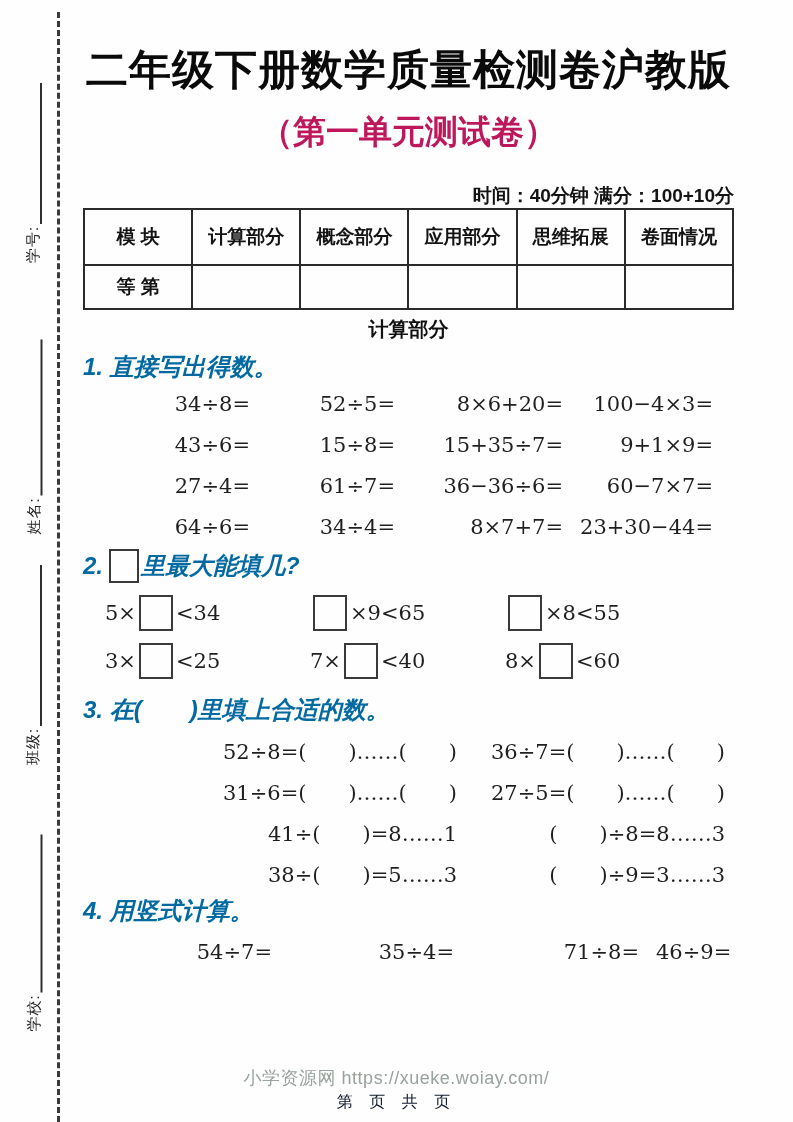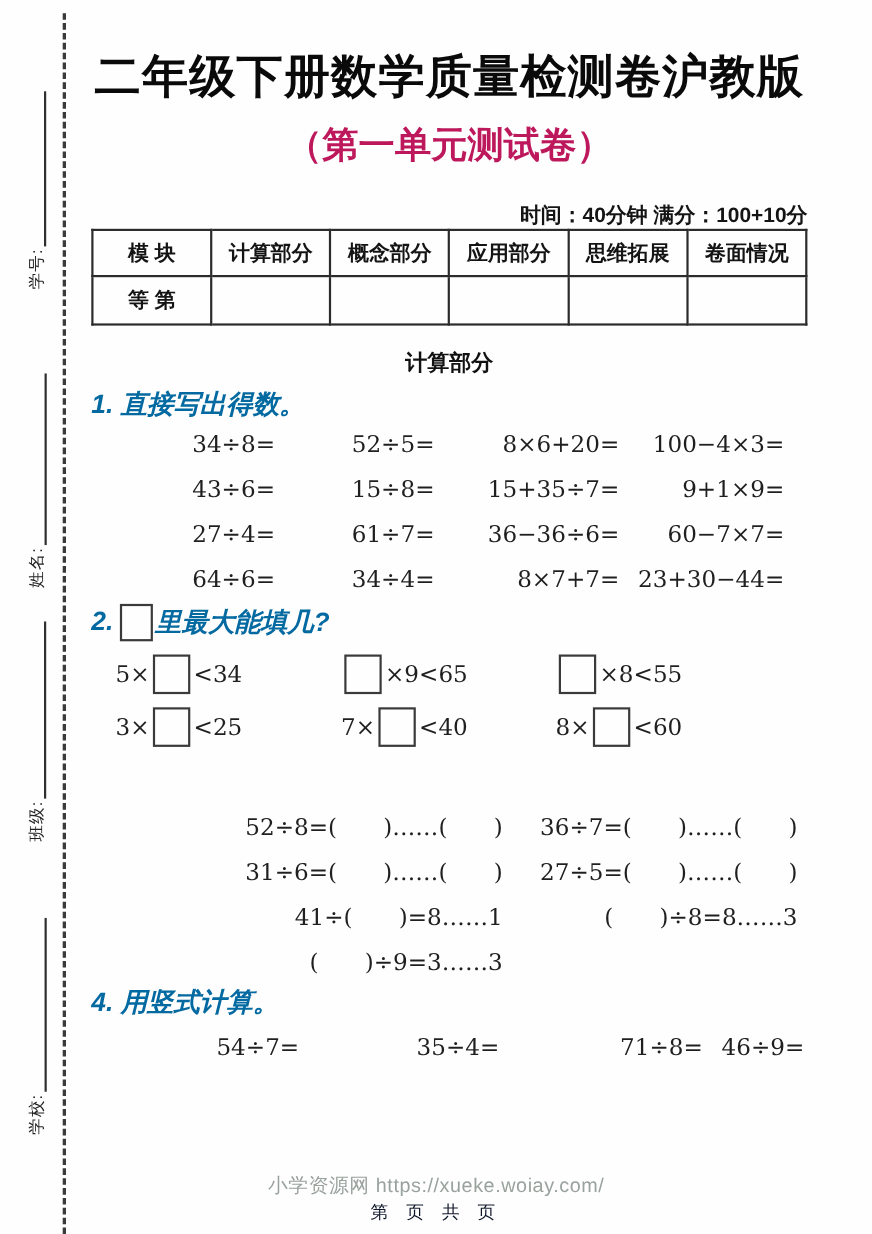--- a/index.html
+++ b/index.html
@@ -21,21 +21,21 @@
   .title{position:absolute;left:83px;width:651px;top:42px;text-align:center;
     font-size:42px;font-weight:bold;letter-spacing:1px;color:#0a0a0a;white-space:nowrap;}
   .subtitle{position:absolute;left:83px;width:651px;top:110px;text-align:center;
     font-size:33px;font-weight:bold;color:#be185d;}
   .meta{position:absolute;left:83px;width:651px;top:183px;text-align:right;
     font-size:19px;font-weight:bold;color:#141414;}
 
   table.score{position:absolute;left:83px;top:208px;width:651px;border-collapse:collapse;table-layout:fixed;}
   table.score th,table.score td{border:2px solid #2b2b2b;font-size:19px;font-weight:bold;
     text-align:center;color:#141414;padding:0;}
-  table.score tr.hdr{height:42px;margin-left:24px;}
+  table.score tr.hdr{height:56px;margin-left:24px;}
   table.score tr.second{height:44px;}
 
   .section-title{position:absolute;left:83px;width:651px;top:316px;text-align:center;
     font-size:20px;font-weight:bold;color:#111;}
   .qtitle{position:absolute;left:83px;font-size:24px;font-weight:bold;color:#0369a1;white-space:nowrap;font-style:italic;}
   .qt1{top:351px;}
   .qt2{top:549px;display:flex;align-items:center;}
   .qt3{top:694px;}
   .qt4{top:895px;}
 
@@ -162,27 +162,29 @@
           <span>&lt;40</span>
         </div>
         <div class="q2item eq">
           <span>8×</span>
           <span class="fillbox"></span>
           <span>&lt;60</span>
         </div>
       </div>
     </div>
 
+  <div class="qtitle qt3">3. 在(　　)里填上合适的数。</div>
   <div class="q3-grid" id="q3-grid">
       <span class="eq">52÷8=(　　)……(　　)</span>
       <span class="eq">36÷7=(　　)……(　　)</span>
       <span class="eq">31÷6=(　　)……(　　)</span>
       <span class="eq">27÷5=(　　)……(　　)</span>
       <span class="eq">41÷(　　)=8……1</span>
       <span class="eq">(　　)÷8=8……3</span>
+      <span class="eq">38÷(　　)=5……3</span>
       <span class="eq">(　　)÷9=3……3</span>
     </div>
 
   <div class="qtitle qt4">4. 用竖式计算。</div>
   <div class="q4-row" id="q4-row">
       <span class="eq">54÷7=</span>
       <span class="eq">35÷4=</span>
       <span class="eq">71÷8=</span>
       <span class="eq">46÷9=</span>
     </div>

